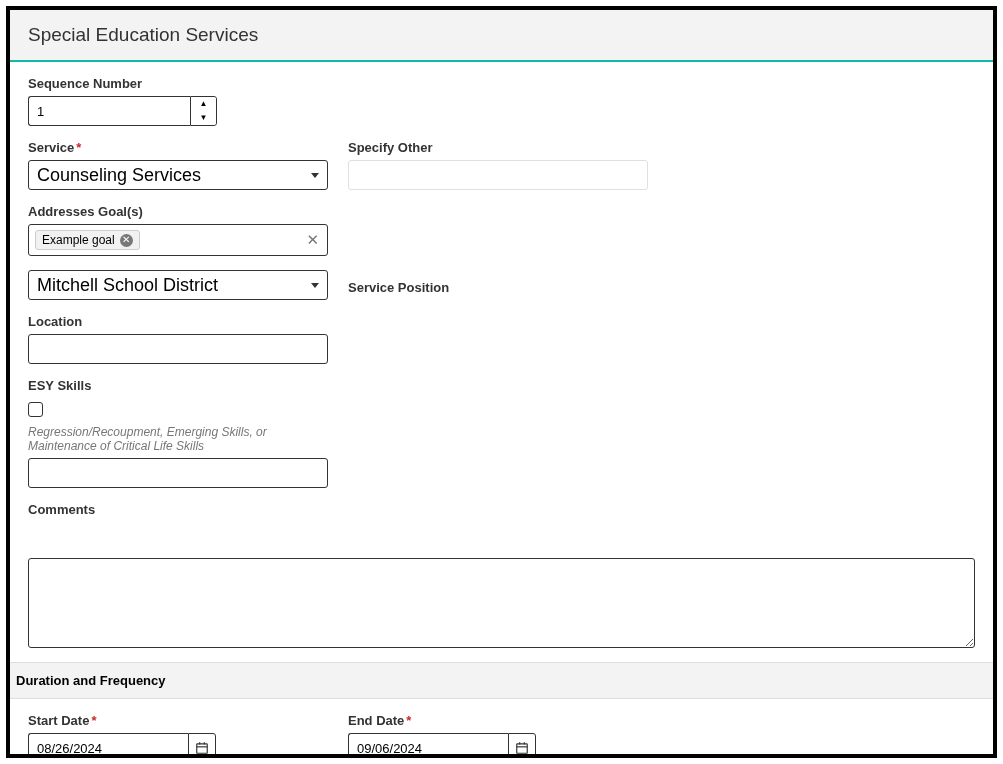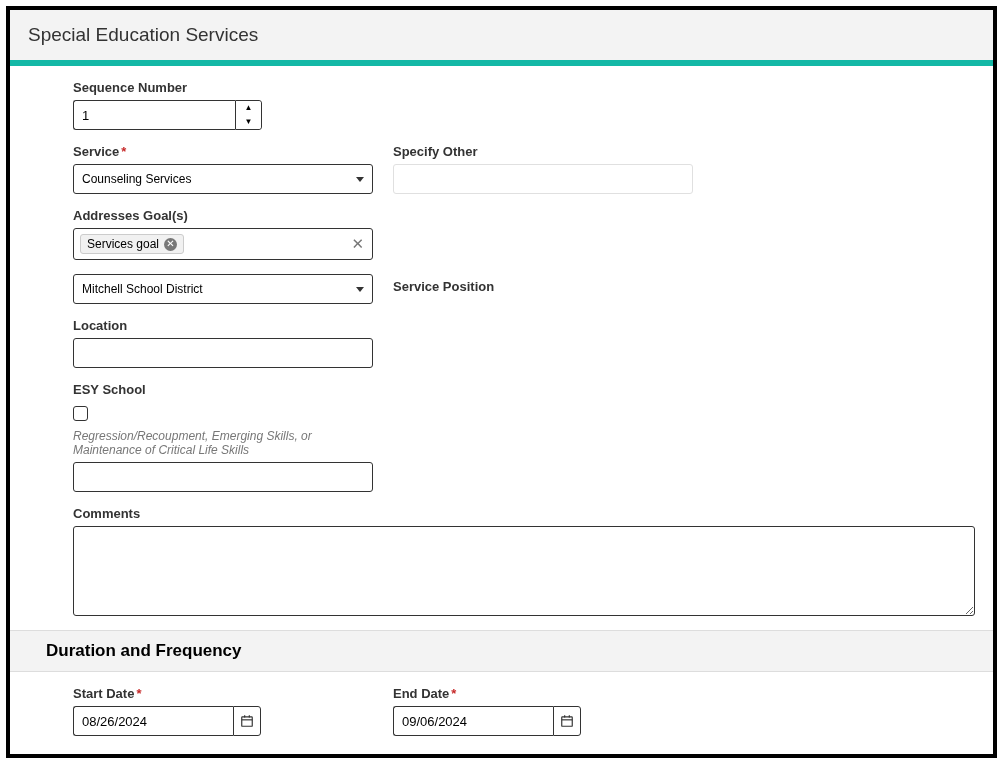--- a/index.html
+++ b/index.html
@@ -10,47 +10,46 @@
     }
     .outer-frame {
       border: 4px solid #000;
       width: 991px;
       height: 752px;
       overflow: hidden;
       position: relative;
     }
     .panel-header {
       background: #f3f3f3;
-      border-bottom: 6px solid #14b8a6;
+      border-bottom: 2px solid #14b8a6;
       padding: 14px 18px;
     }
     .panel-header h1 {
       font-size: 19px;
       font-weight: 400;
       color: #333;
     }
     .form-body {
       padding: 14px 18px 0 18px;
       background: #fff;
     }
     .row {
       display: flex;
       gap: 20px;
       margin-bottom: 14px;
-      align-items: center;
-      margin-left: 45px;
+      align-items: flex-end;
     }
     .field {
       display: flex;
       flex-direction: column;
     }
     .field.w-number { width: 189px; }
     .field.w-300 { width: 300px; }
     .field.w-tag { width: 300px; }
-    .field.w-full { width: 100%; }
+    .field.w-full { width: 100%; gap: 36px; }
     label {
       font-size: 13px;
       font-weight: 700;
       color: #333;
       margin-bottom: 5px;
     }
     .req { color: #c62828; font-weight: 700; margin-left: 2px; }
     .help-text {
       font-size: 12px;
       color: #777;
@@ -110,21 +109,21 @@
     .spinner button:first-child { border-radius: 0 3px 0 0; }
     .spinner button:last-child { border-radius: 0 0 3px 0; }
     .select-wrap {
       display: flex;
       align-items: center;
       padding: 0 8px;
       justify-content: space-between;
       cursor: pointer;
       width: 100%;
     }
-    .select-wrap .value { font-size: 12px; }
+    .select-wrap .value { font-size: 18px; }
     .caret {
       width: 0; height: 0;
       border-left: 4px solid transparent;
       border-right: 4px solid transparent;
       border-top: 5px solid #333;
     }
     .tag-input {
       display: flex;
       align-items: center;
       padding: 3px 6px;
@@ -162,23 +161,23 @@
       border: 1px solid #333;
       border-radius: 3px;
       margin-top: 4px;
       cursor: pointer;
       background: #fff;
     }
     .subsection {
       background: #f3f3f3;
       border-top: 1px solid #ddd;
       border-bottom: 1px solid #ddd;
-      padding: 10px 36px;
+      padding: 10px 6px;
       margin: 6px -18px 14px -18px;
-      font-size: 17px;
+      font-size: 13px;
       font-weight: 700;
     }
     .date-wrap { display: flex; height: 30px; }
     .date-wrap input {
       border: 1px solid #333;
       border-right: none;
       border-radius: 3px 0 0 3px;
       padding: 0 8px;
       width: 160px;
       font-size: 13px;
@@ -236,21 +235,21 @@
         <input class="text-input light-border" type="text" value="" style="">
       </div>
     </div>
 
     <div class="row">
       <div class="field w-tag">
         <label>Addresses Goal(s)</label>
         <div class="tag-input">
           <div class="tag-group">
             <span class="chip">
-              <span>Services goal</span>
+              <span>Example goal</span>
               <span class="chip-x">✕</span>
             </span>
           </div>
           <span class="clear-x">✕</span>
         </div>
       </div>
     </div>
 
     <div class="row">
       <div class="field w-300">
@@ -266,21 +265,21 @@
 
     <div class="row">
       <div class="field w-300">
         <label>Location</label>
         <input class="text-input" type="text" value="" style="">
       </div>
     </div>
 
     <div class="row" style="margin-bottom:10px;">
       <div class="field">
-        <label>ESY School</label>
+        <label>ESY Skills</label>
         <div class="checkbox-el"></div>
       </div>
     </div>
 
     <div class="row">
       <div class="field w-300">
         <div class="help-text">Regression/Recoupment, Emerging Skills, or Maintenance of Critical Life Skills</div>
         <input class="text-input" type="text" value="" style="">
       </div>
     </div>

